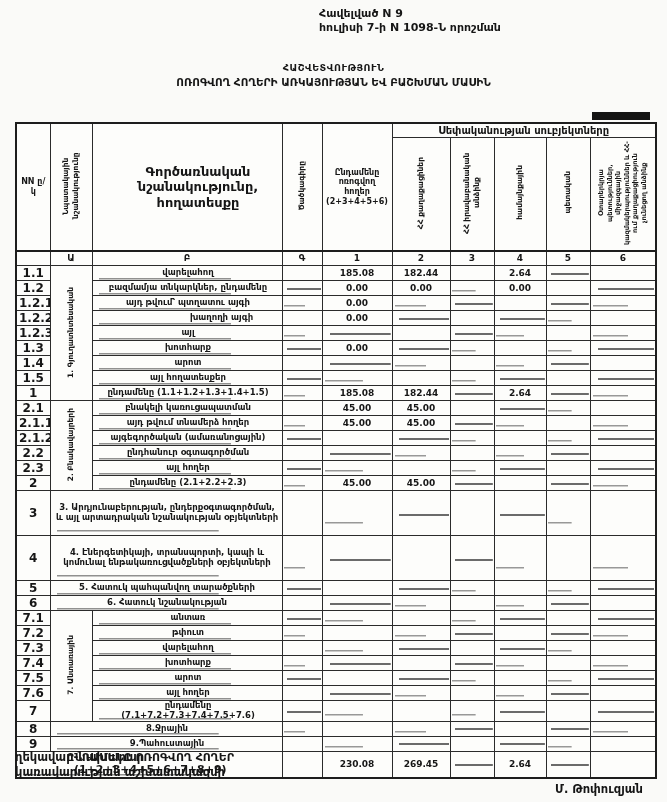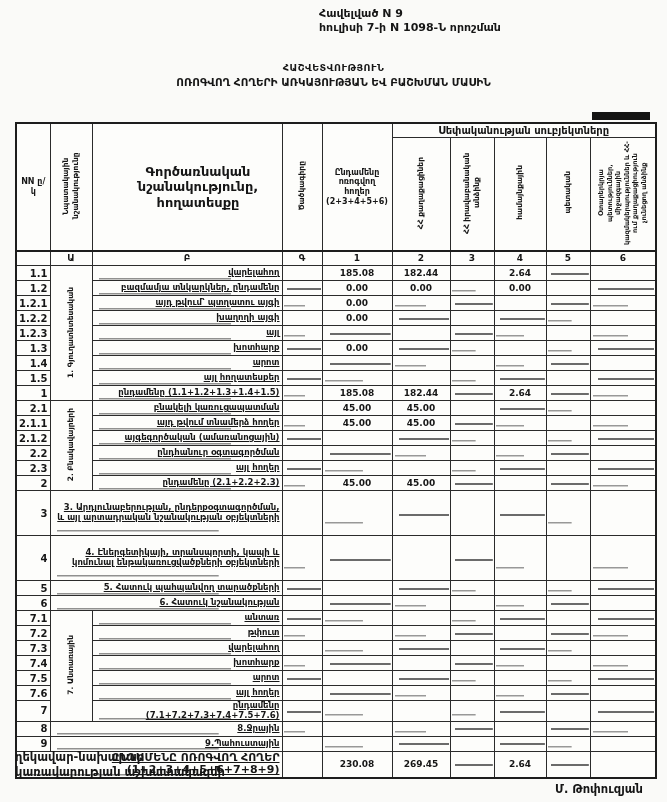--- a/index.html
+++ b/index.html
@@ -35,27 +35,27 @@
   .h-func{font-size:13px;padding-left:24px;}
   .vtext{
     writing-mode:vertical-rl;transform:rotate(180deg);
     display:inline-block;max-height:104px;line-height:1.3;
     font-size:7.5px;font-weight:bold;white-space:normal;
   }
   .vtext.small{font-size:6.6px;}
   .letter-row th{height:13px;font-size:9px;font-weight:bold;border-top:2px solid #1d1d1d;}
   tbody td{height:14px;font-size:8.5px;font-weight:bold;}
   tbody tr.tall td{height:44px;}
-  .cell-num{text-align:right;font-size:10px;margin-left:44px;}
+  .cell-num{text-align:center;font-size:12px;margin-left:44px;}
   .cell-section{text-align:center;}
   .cell-section .vtext{max-height:150px;font-size:7.5px;}
   .cell-label{
-    text-align:right;padding-left:4px;line-height:1.15;
+    text-align:center;padding-left:4px;line-height:1.15;
     background-image:linear-gradient(to right,rgba(55,55,55,.55),rgba(55,55,55,.55));
-    background-size:70% 1.5px;background-repeat:no-repeat;background-position:6px 92%;text-decoration:underline;
+    background-size:70% 1.5px;background-repeat:no-repeat;background-position:6px 92%;
   }
   .cell-val{text-align:center;font-size:9px;}
   .smear-a{
     background-image:linear-gradient(to right,rgba(45,45,45,.7),rgba(45,45,45,.7));
     background-size:88% 2px;background-repeat:no-repeat;background-position:95% 55%;
   }
   .smear-b{
     background-image:linear-gradient(to right,rgba(70,70,70,.55),rgba(70,70,70,.55));
     background-size:55% 1.5px;background-repeat:no-repeat;background-position:8% 72%;
   }

